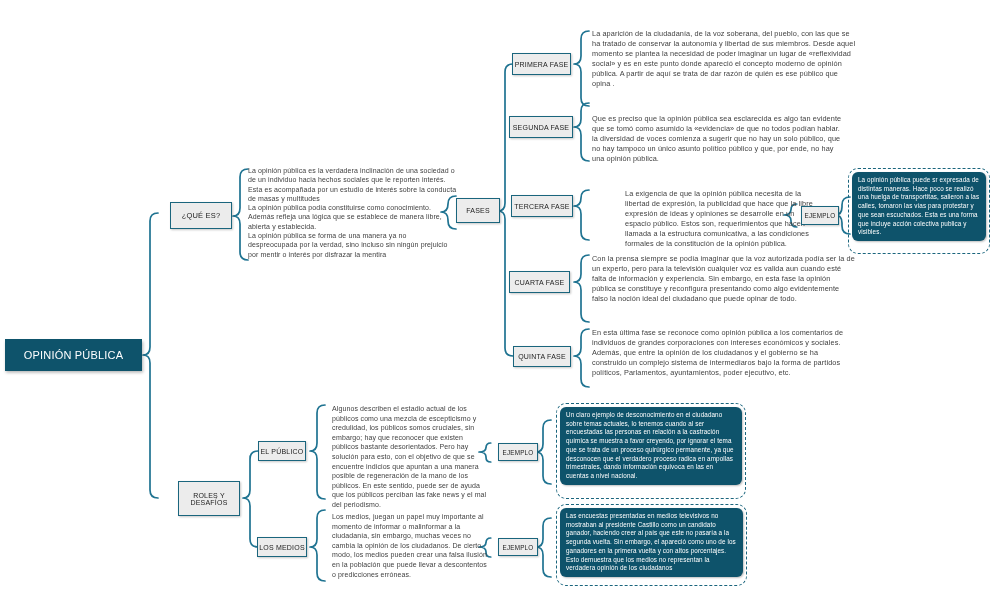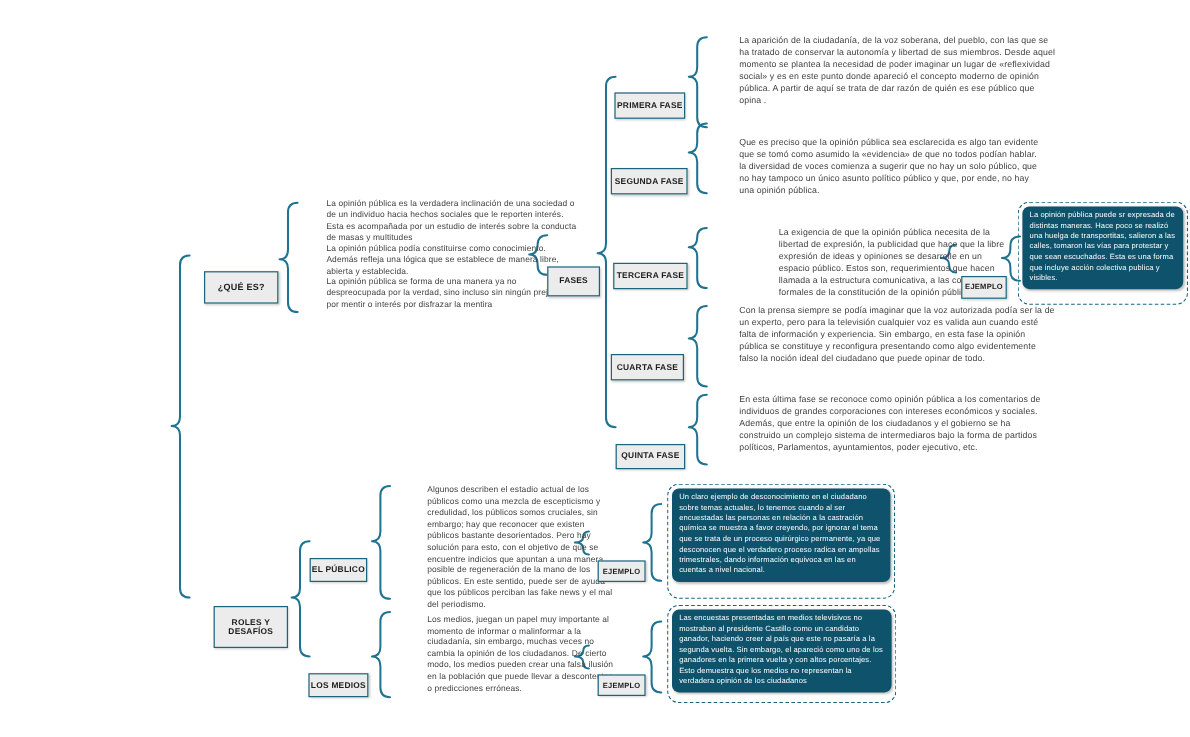--- a/index.html
+++ b/index.html
@@ -1,27 +1,27 @@
 <!DOCTYPE html>
 <html><head>
 <meta charset="utf-8">
 <style>
   html,body{margin:0;padding:0;background:#ffffff;}
   .canvas{position:relative;width:992px;height:614px;background:#ffffff;overflow:hidden;
           font-family:"Liberation Sans","DejaVu Sans",sans-serif;}
   #braces{position:absolute;left:0;top:0;pointer-events:none;}
   #braces path{fill:none;stroke:#1f7391;stroke-width:1.7;stroke-linecap:round;stroke-linejoin:round;}
   .node{position:absolute;display:flex;align-items:center;justify-content:center;text-align:center;
-        box-sizing:border-box;font-weight:bold;color:#1c1c1c;letter-spacing:.2px;margin-top:24px;}
+        box-sizing:border-box;font-weight:normal;color:#1c1c1c;letter-spacing:.2px;}
   .light{background:#ececec;border:1.6px solid #1a657d;box-shadow:1px 1px 2px rgba(0,0,0,.22);}
   .dark{background:#0e536b;color:#ffffff;box-shadow:1px 1.5px 3px rgba(0,0,0,.3);}
   .root{font-size:11px;}
   .lbl{font-size:7px;}
   .lbl-sm{font-size:6.3px;}
-  .textblock{position:absolute;color:#3f3f3f;font-size:7.3px;line-height:9.9px;letter-spacing:.1px;box-sizing:border-box;margin-left:24px;}
+  .textblock{position:absolute;color:#3f3f3f;font-size:7.3px;line-height:9.9px;letter-spacing:.1px;box-sizing:border-box;}
   .pre{white-space:pre-line;}
   .qtext{font-size:7px;line-height:9.3px;}
   .stext{line-height:9.6px;}
   .dashwrap{position:absolute;border:1.3px dashed #1a657d;border-radius:10px;box-sizing:border-box;}
   .callout{background:#0e536b;border-radius:6px;margin:3px;padding:4px 6px;color:#ffffff;
            font-size:6.3px;line-height:8.7px;letter-spacing:.1px;box-shadow:1px 1px 2px rgba(0,0,0,.25);}
 </style>
 </head>
 <body>
 
@@ -40,20 +40,21 @@
       <path d="M 850 197 Q 842 197 842 205 L 842 207 Q 842 215 835 215 Q 842 215 842 223 L 842 226 Q 842 234 850 234"></path>
       <path d="M 258 451 Q 250 451 250 459 L 250 490 Q 250 498 243 498 Q 250 498 250 506 L 250 539 Q 250 547 258 547"></path>
       <path d="M 325 405 Q 317 405 317 413 L 317 443 Q 317 451 310 451 Q 317 451 317 459 L 317 491 Q 317 499 325 499"></path>
       <path d="M 490.75 443 Q 486 443 486 447.75 L 486 447.25 Q 486 452 479 452 Q 486 452 486 456.75 L 486 457.25 Q 486 462 490.75 462"></path>
       <path d="M 551 420 Q 543 420 543 428 L 543 444 Q 543 452 536 452 Q 543 452 543 460 L 543 476 Q 543 484 551 484"></path>
       <path d="M 325 510 Q 317 510 317 518 L 317 539 Q 317 547 310 547 Q 317 547 317 555 L 317 573 Q 317 581 325 581"></path>
       <path d="M 490.75 538 Q 486 538 486 542.75 L 486 542.25 Q 486 547 479 547 Q 486 547 486 551.75 L 486 552.25 Q 486 557 490.75 557"></path>
       <path d="M 551 518 Q 543 518 543 526 L 543 539 Q 543 547 536 547 Q 543 547 543 555 L 543 569 Q 543 577 551 577"></path>
     </svg>
 
+  <div class="node dark root" style="left:5px;top:339px;width:137px;height:32px;">OPINIÓN PÚBLICA</div>
 
   <div class="node light lbl" style="left:170px;top:202px;width:62px;height:27px;font-size:7.5px;">¿QUÉ ES?</div>
   <div class="textblock pre qtext" style="left:248px;top:166px;width:210px;">La opinión pública es la verdadera inclinación de una sociedad o de un individuo hacia hechos sociales que le reporten interés. Esta es acompañada por un estudio de interés sobre la conducta de masas y multitudes
 La opinión pública podía constituirse como conocimiento. Además refleja una lógica que se establece de manera libre, abierta y establecida.
 La opinión pública se forma de una manera ya no despreocupada por la verdad, sino incluso sin ningún prejuicio por mentir o interés por disfrazar la mentira</div>
 
   <div class="node light lbl" style="left:456px;top:198px;width:44px;height:25px;">FASES</div>
 
   <div class="node light lbl" style="left:512px;top:53px;width:59px;height:22px;">PRIMERA FASE</div>
   <div class="textblock" style="left:592px;top:29px;width:265px;">La aparición de la ciudadanía, de la voz soberana, del pueblo, con las que se ha tratado de conservar la autonomía y libertad de sus miembros. Desde aquel momento se plantea la necesidad de poder imaginar un lugar de «reflexividad social» y es en este punto donde apareció el concepto moderno de opinión pública. A partir de aquí se trata de dar razón de quién es ese público que opina .</div>

